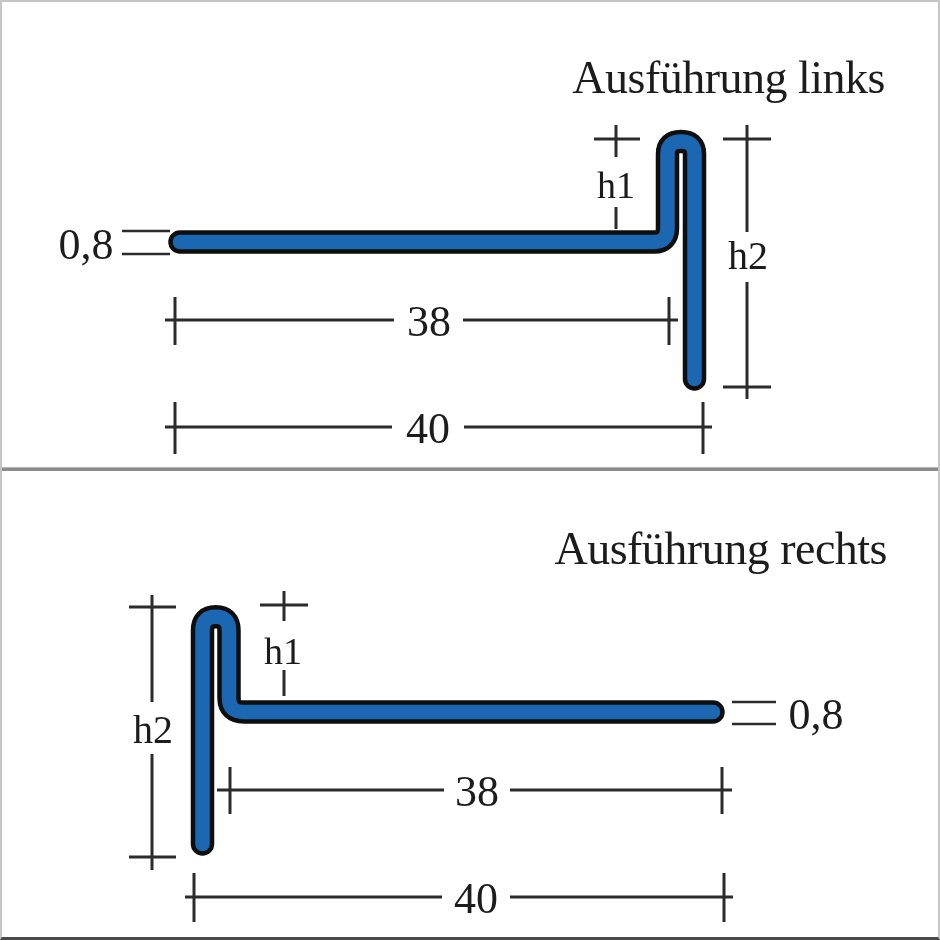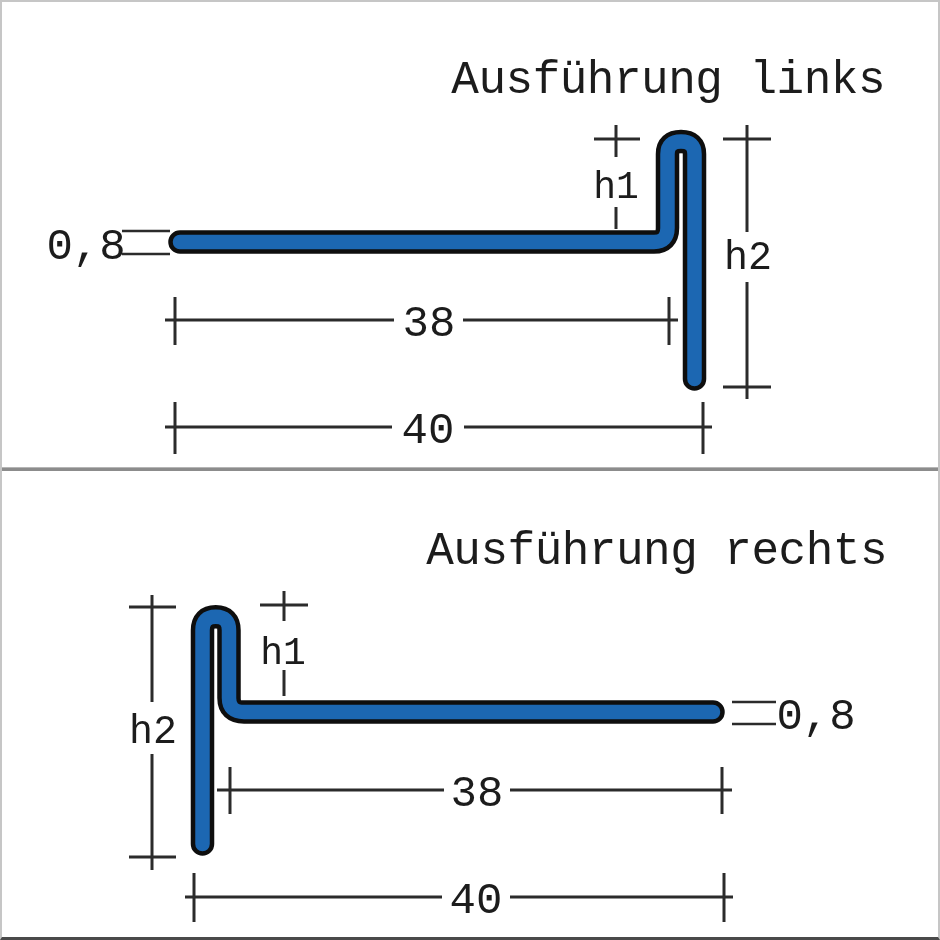--- a/index.html
+++ b/index.html
@@ -1,20 +1,20 @@
 <!DOCTYPE html>
 <html><head>
 <meta charset="utf-8">
 <style>
   html,body{margin:0;padding:0;background:#ffffff;}
   #frame{
     position:relative;width:940px;height:940px;box-sizing:border-box;
     background:#ffffff;
     border:2px solid #c6c6c6;border-bottom:3px solid #4a4a4a;
-    font-family:Liberation Mono, monospace;
+    font-family:Liberation Serif, serif;
   }
   svg{position:absolute;left:0;overflow:visible;display:block;}
   #panel-top{top:0;}
   #panel-bottom{top:470px;}
   #divider{position:absolute;left:0;top:465px;width:100%;height:3px;background:#8c8c8c;border-top:1px solid #b5b5b5;}
   .outline{fill:none;stroke-width:23.5;stroke-linecap:round;stroke-linejoin:round;}
   .body{fill:none;stroke-width:14.5;stroke-linecap:round;stroke-linejoin:round;}
   .dim{stroke:#2b2b2b;stroke-width:3;fill:none;}
   .thin{stroke:#2b2b2b;stroke-width:2.5;fill:none;}
   text{fill:#1c1c1c;}

